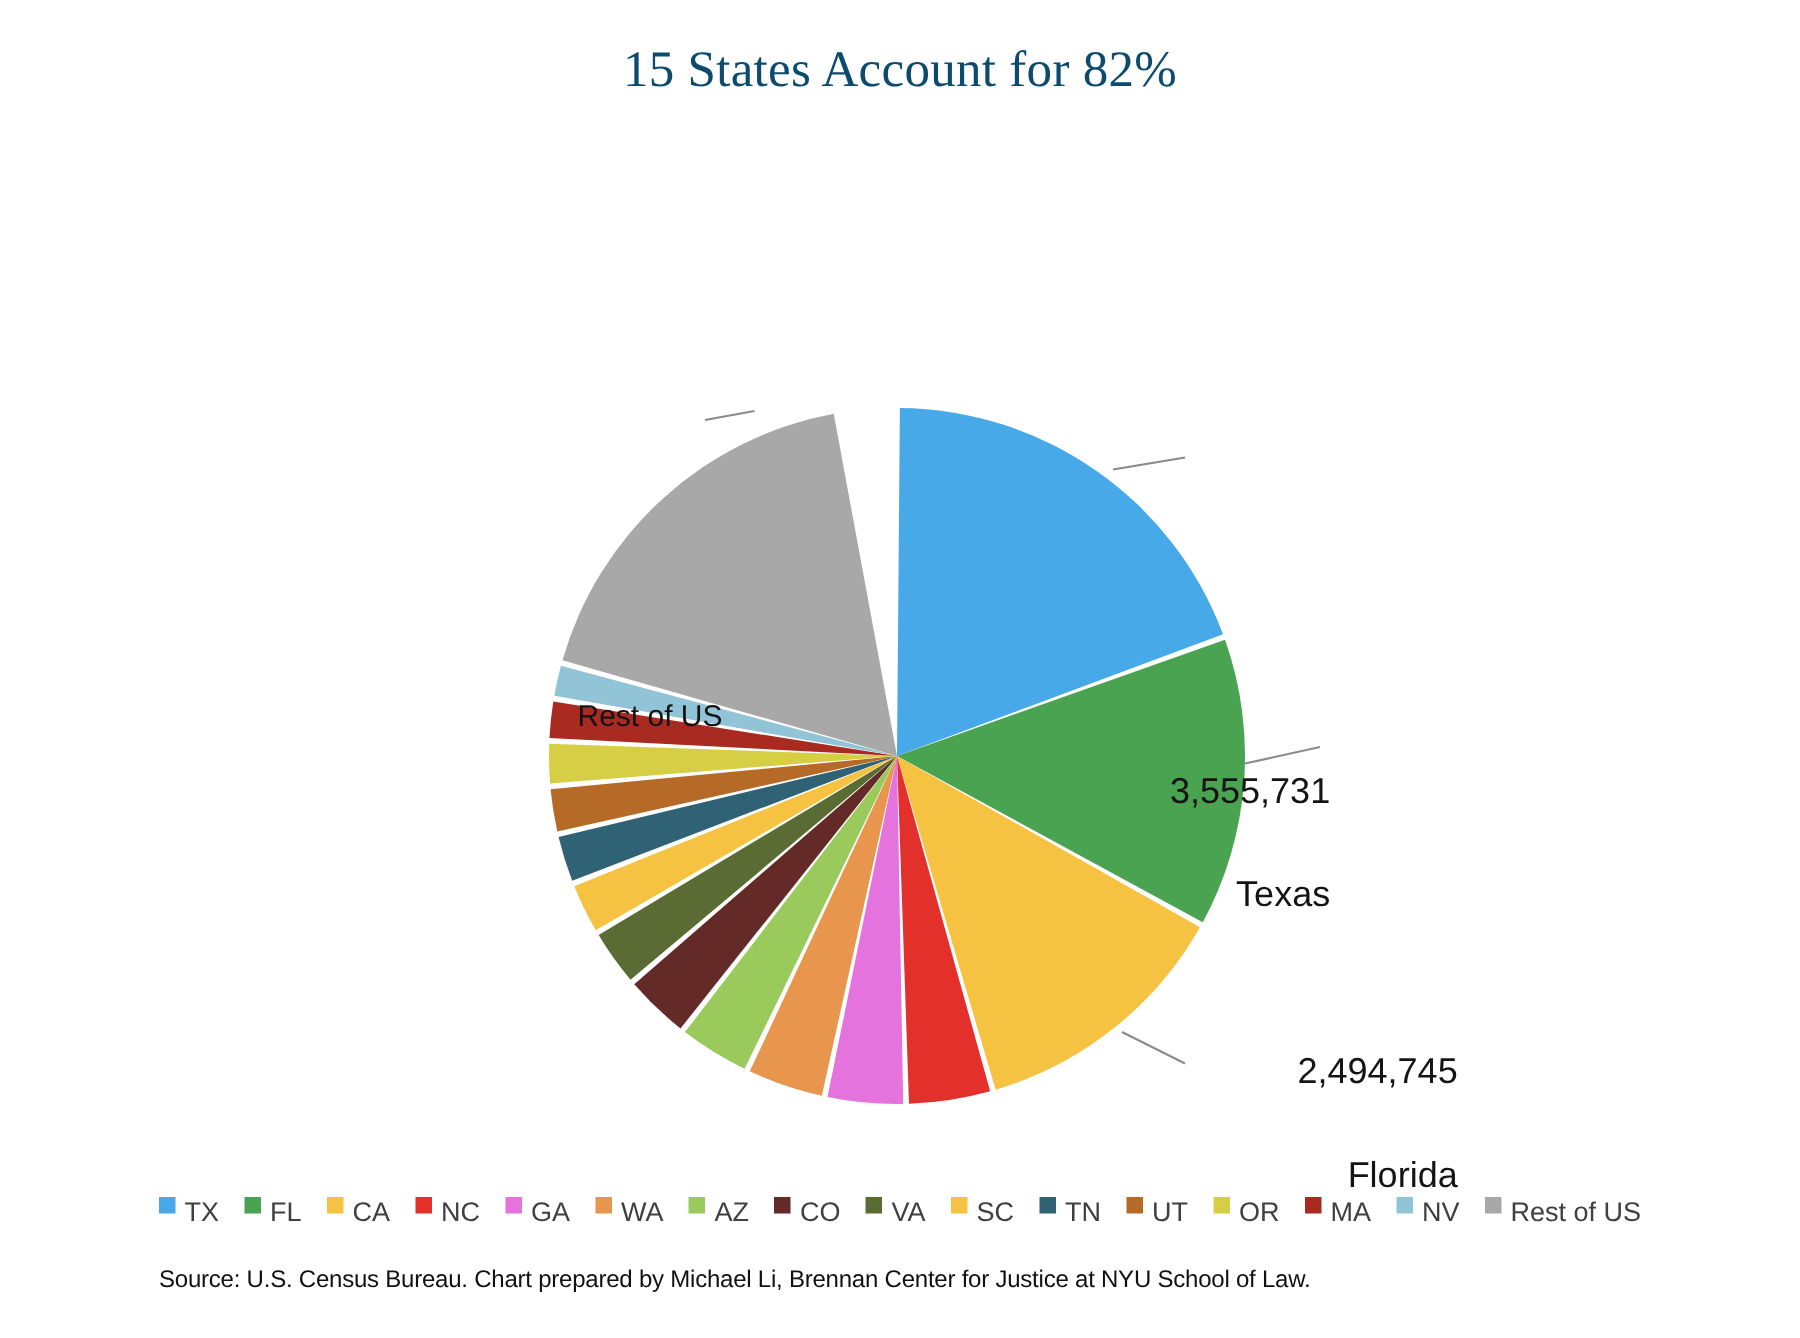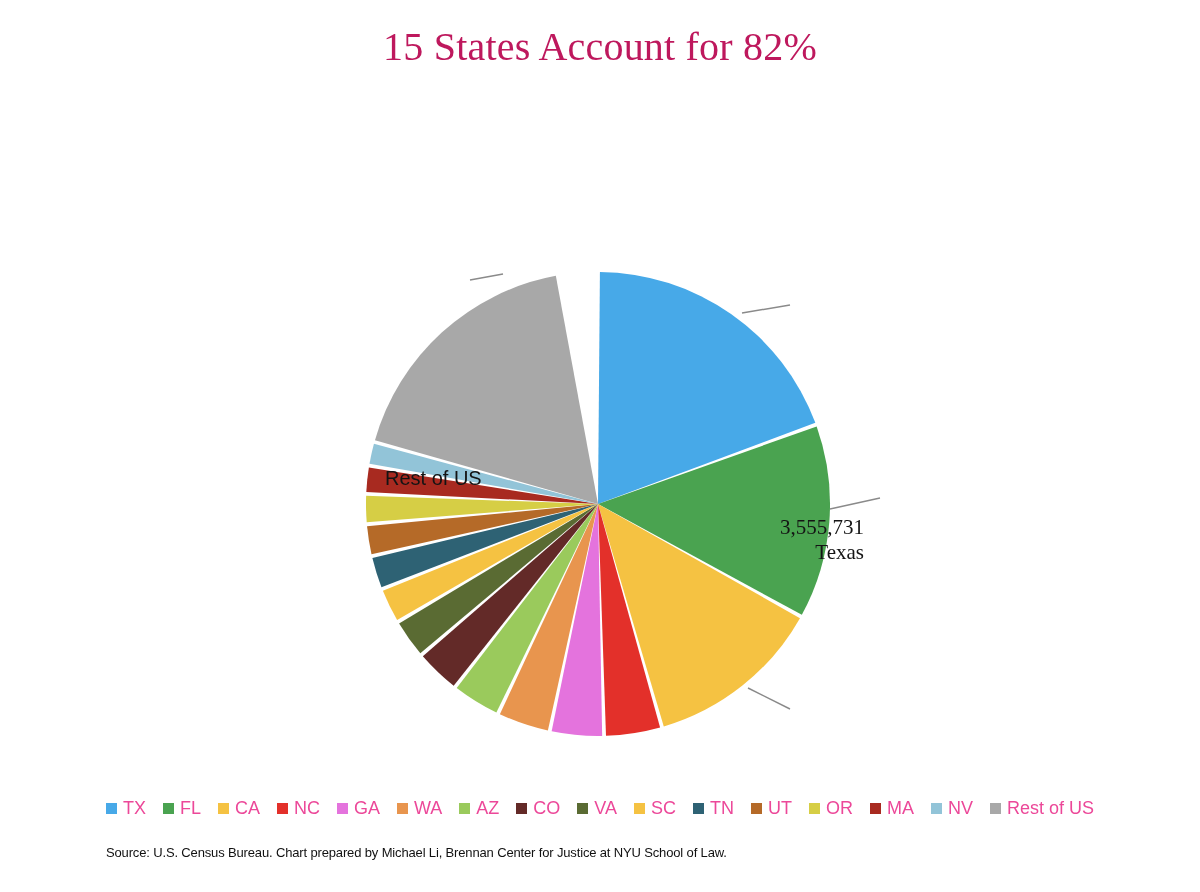--- a/index.html
+++ b/index.html
@@ -17,23 +17,23 @@
   }
 
   
   #title-block {
     position: absolute;
     top: 18px;
     left: 0;
     width: 1200px;
     text-align: center;
     font-family: "Liberation Serif", serif;
-    font-size: 40px;
+    font-size: 34px;
     line-height: 57px;
-    color: #be185d;
+    color: #0c4a6e;
     letter-spacing: 0.2px;
   }
   #title-block .tline {
     display: block;
     white-space: nowrap;
   }
 
   
   #chart-area {
     position: absolute;
@@ -44,28 +44,28 @@
   }
   #pie-svg {
     position: absolute;
     left: 0;
     top: 0;
   }
 
   
   .callout {
     position: absolute;
-    font-family: Liberation Serif, serif;
-    font-size: 21px;
+    font-family: Liberation Sans, sans-serif;
+    font-size: 24px;
     line-height: 25px;
     color: #141414;
     white-space: nowrap;
   }
   .callout .v { display: block; text-align: right; }
-  .callout .n { display: block; text-align: right; }
+  .callout .n { display: block; text-align: right; margin-top: 44px; }
 
   #callout-tx { left: 780px; top: 305px; }
   #callout-fl { left: 865px; top: 492px; }
 
   #label-rest {
     position: absolute;
     left: 385px;
     top: 256px;
     font-size: 20px;
     line-height: 24px;
@@ -80,39 +80,38 @@
     left: 0;
     top: 798px;
     width: 1200px;
     display: flex;
     justify-content: center;
     align-items: center;
     gap: 17px;
   }
   .legend-item {
     display: flex;
-    align-items: center;
     gap: 6px;
     font-size: 18px;
-    color: #ec4899;
+    color: #404040;
     white-space: nowrap;
   }
   .legend-swatch {
     width: 11px;
     height: 11px;
     display: inline-block;
     flex: 0 0 auto;
   }
 
   
   #source {
     position: absolute;
     left: 106px;
     top: 845px;
-    font-size: 13px;
+    font-size: 16px;
     color: #111111;
     white-space: nowrap;
     font-family: "Liberation Sans", sans-serif;
     letter-spacing: -0.15px;
   }
 </style>
 </head>
 <body>
 
 <div id="title-block">
@@ -177,20 +176,24 @@
       <path d="M 748 478 L 790 499"></path>
       <path d="M 470 70 L 503 64"></path>
     </g>
   </svg>
 
   <div class="callout" id="callout-tx">
     <span class="v">3,555,731</span>
     <span class="n">Texas</span>
   </div>
 
+  <div class="callout" id="callout-fl">
+    <span class="v">2,494,745</span>
+    <span class="n">Florida</span>
+  </div>
 
   <div id="label-rest">Rest of US</div>
 </div>
 
 <div id="legend">
     <div class="legend-item">
       <span class="legend-swatch" style="background: rgb(71, 169, 232);"></span>
       <span>TX</span>
     </div>
     <div class="legend-item">

